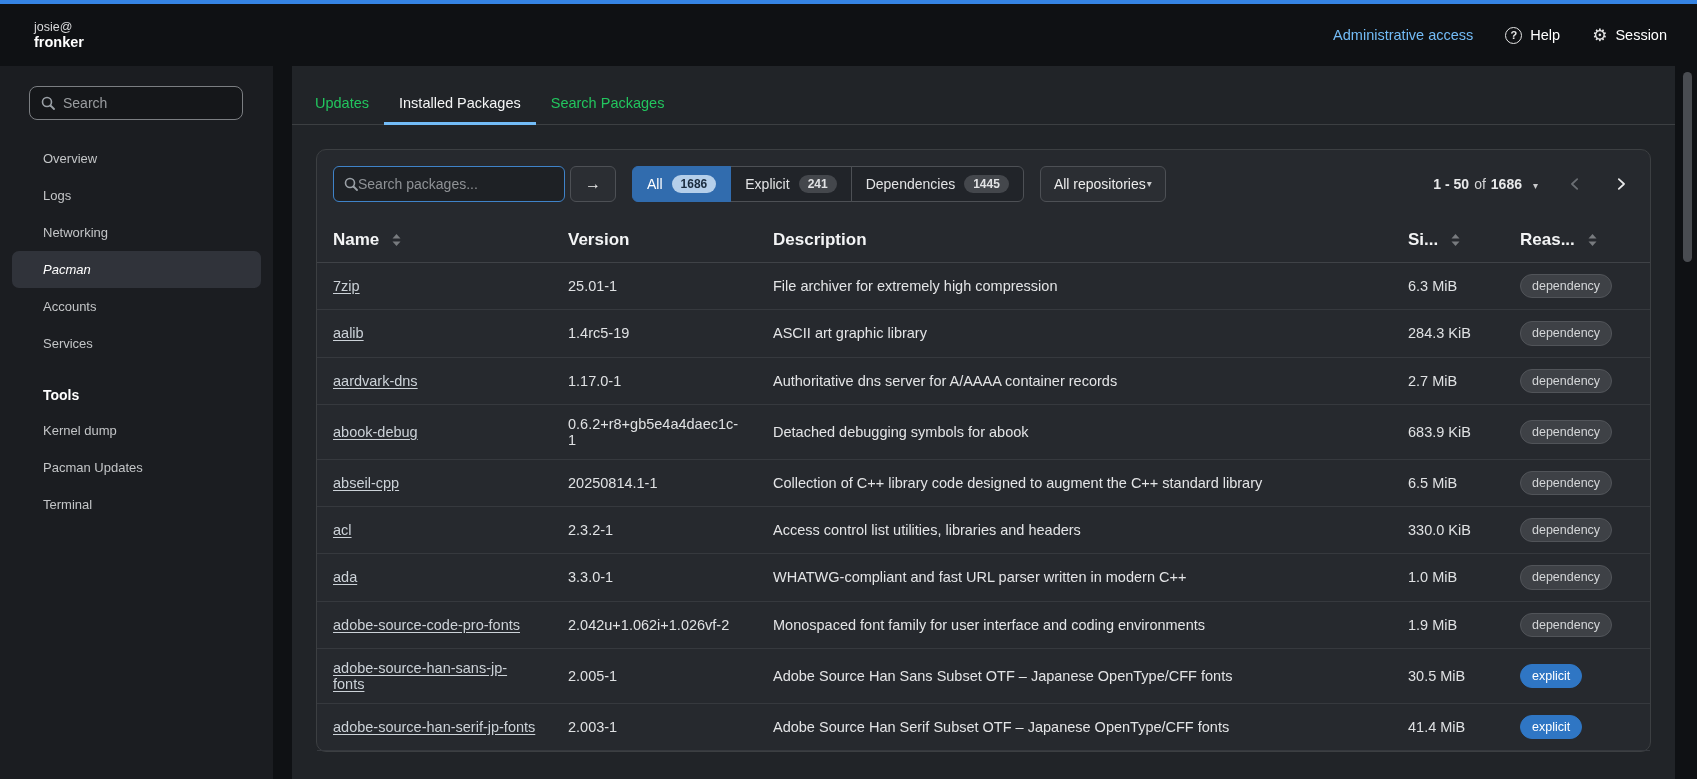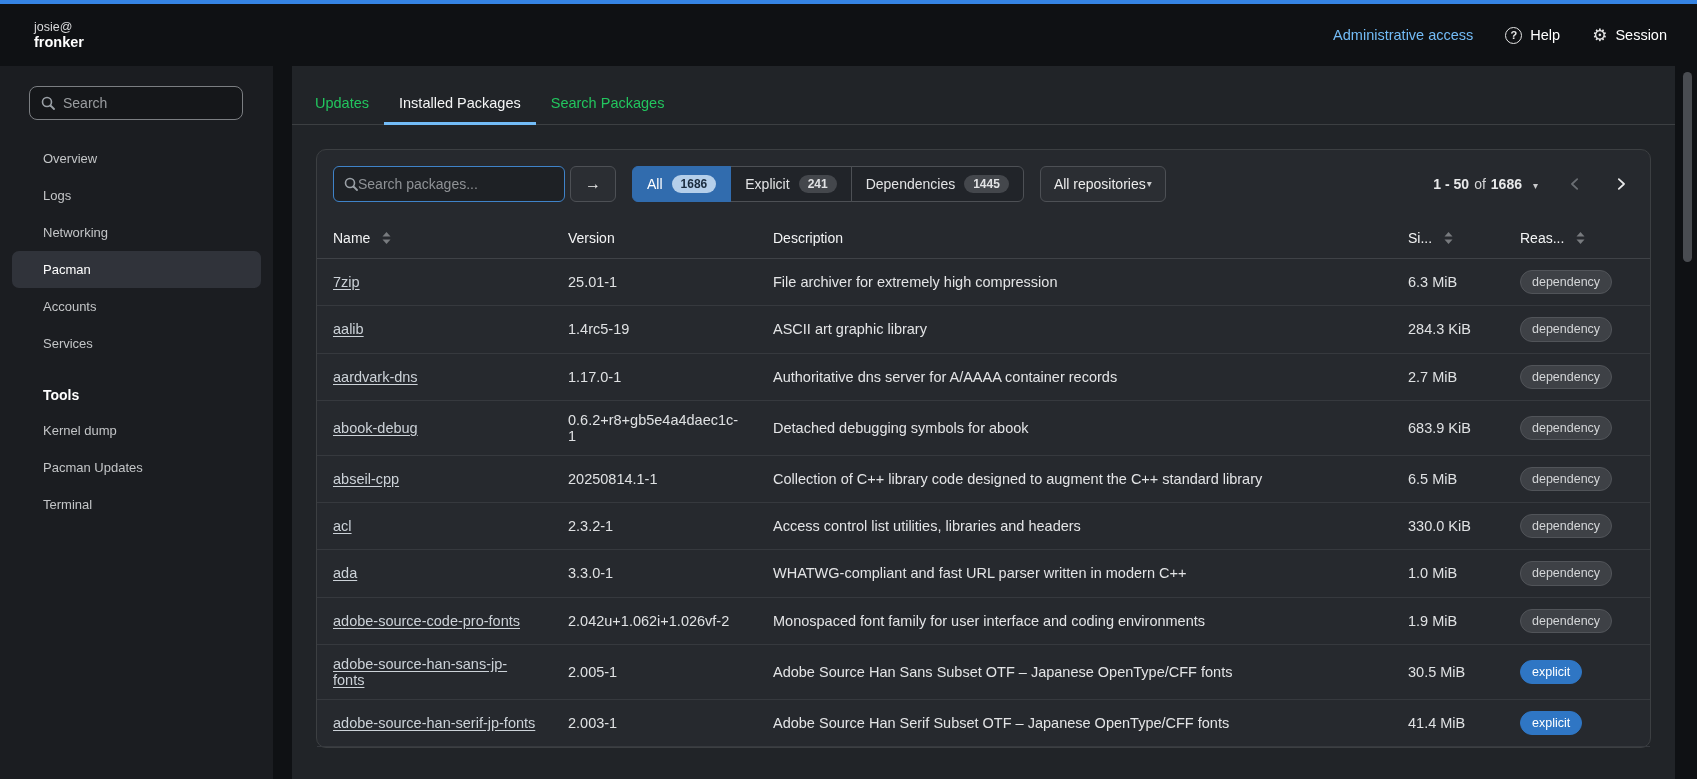--- a/index.html
+++ b/index.html
@@ -25,21 +25,21 @@
   .layout { display:flex; height:713px; }
 
   
   .sidebar { width:273px; flex:none; background:#1b1d21; padding-top:14px; overflow:hidden; }
   .sidebar-search { margin:6px 30px 20px 29px; height:34px; background:#15171a; border:1px solid #7b7e82; border-radius:8px; display:flex; align-items:center; gap:8px; padding:0 11px; }
   .sidebar-search input { flex:1; min-width:0; background:transparent; border:none; outline:none; color:#737373; font-size:14px; font-family:inherit; }
   .sidebar-search input::placeholder { color:#9a9da0; }
   .nav-section + .nav-section { margin-top:16px; }
   .nav-heading { padding:9px 20px 9px 43px; font-size:14px; font-weight:700; color:#ffffff; }
   .nav-item { display:block; padding:11px 20px 11px 43px; font-size:13px; color:#c3c5c7; text-decoration:none; cursor:pointer; }
-  .nav-item.current { background:#30333a; border-radius:7px; margin:0 12px; padding:11px 19px 11px 31px; color:#ffffff; }
+  .nav-item.current { background:#30333a; border-radius:7px; margin:0 12px; padding:11px 19px 11px 31px; color:#ffffff;font-style:italic; }
 
   
   .main { flex:1; min-width:0; margin-left:19px; margin-right:22px; background:#212428; display:flex; flex-direction:column; }
 
   .tabs { display:flex; padding:16px 0 0 8px; border-bottom:1px solid #3c3f42; }
   .tab { padding:13px 15px; font-size:14.5px; color:#22c55e; background:none; border:none; cursor:pointer; position:relative; font-family:inherit; }
   .tab.active { color:#f4f5f6; }
   .tab.active::after { content:""; position:absolute; left:0; right:0; bottom:-1px; height:3px; background:#73bcf7; }
 
   .card { margin:24px 24px 0; background:#26292e; border:1px solid #3c3f42; border-radius:10px; }
@@ -65,21 +65,21 @@
 
   .pagination { margin-left:auto; display:flex; align-items:center; font-size:14px; color:#e8e9ea; white-space:nowrap; }
   .pag-range, .pag-total { font-weight:700; }
   .pag-of { margin:0 5px; color:#d4d5d7; }
   .pag-menu { background:none; border:none; cursor:pointer; padding:2px 4px; margin-left:7px; }
   .chev { background:none; border:none; color:#e8e9ea; cursor:pointer; padding:4px 6px; margin-left:20px; display:inline-flex; }
   .chev.disabled { color:#6a6e73; cursor:default; }
 
   
   table { width:100%; border-collapse:collapse; table-layout:fixed; }
-  th { text-align:left; padding:12px 16px; font-size:14px; font-weight:400; color:#f3f4f5; border-bottom:1px solid #3f4247; }
+  th { text-align:left; padding:12px 16px; font-size:17px; font-weight:700; color:#f3f4f5; border-bottom:1px solid #3f4247; }
   td { padding:11px 16px; font-size:14.5px; border-bottom:1px solid #36393e; vertical-align:middle; color:#dfe1e3; overflow-wrap:break-word; }
   .sort-icon { margin-left:8px; vertical-align:-1px; }
   .pkg-link { color:#ccd2d8; text-decoration:underline; text-underline-offset:2px; cursor:pointer; }
   .cell-desc { color:#e3e4e6; }
   .badge { display:inline-block; border-radius:12px; padding:3px 11px; font-size:12.5px; line-height:1.3; }
   .badge-dependency { background:#3e4146; border:1px solid #515459; color:#d4d6d8; }
   .badge-explicit { background:#2f76c4; border:1px solid #2f76c4; color:#ffffff; }
 
   
   .page-scrollbar { position:absolute; top:66px; right:5px; bottom:0; width:9px; }

